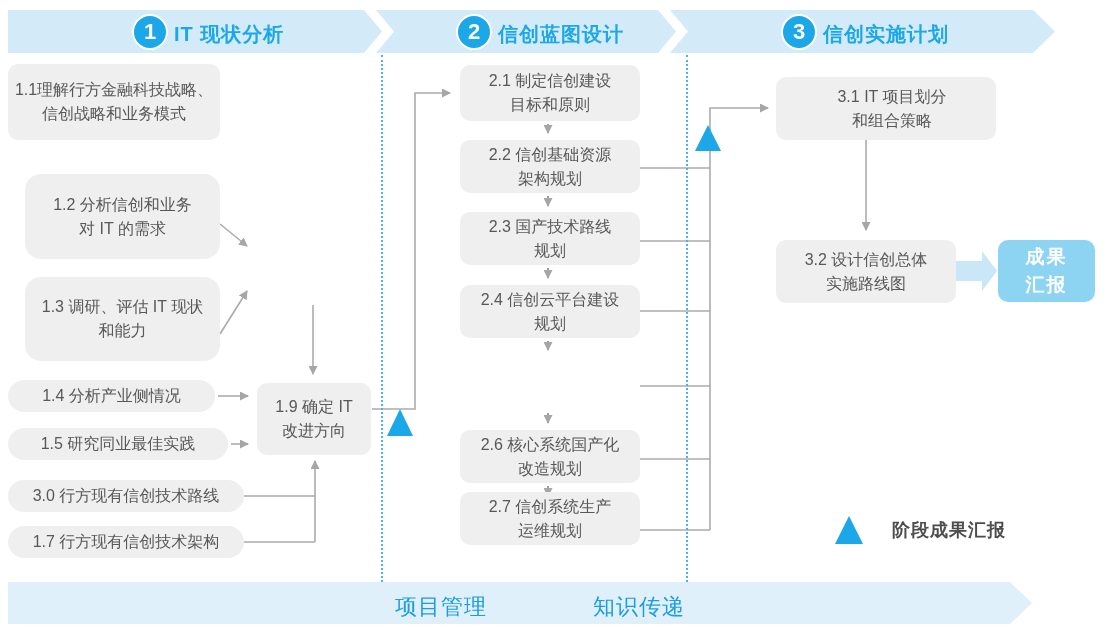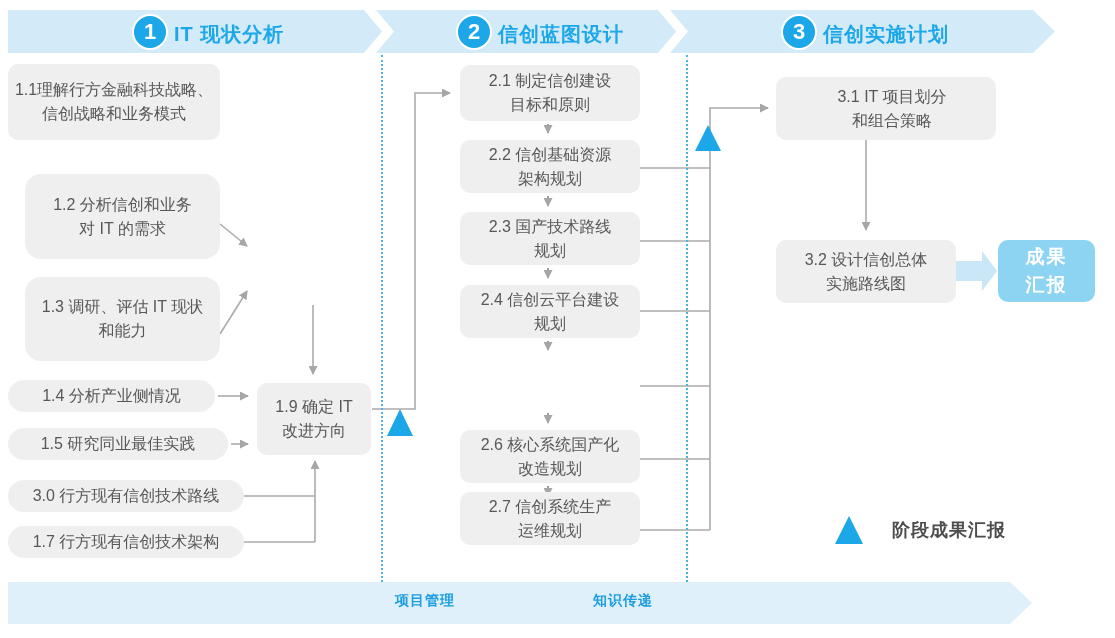--- a/index.html
+++ b/index.html
@@ -38,21 +38,21 @@
   .pill{border-radius:17px;white-space:nowrap;}
   .result-box{
     position:absolute;left:998px;top:240px;width:97px;height:62px;border-radius:10px;
     background:#8dd3f2;color:#fff;font-size:19px;font-weight:bold;letter-spacing:2px;line-height:1.45;
     display:flex;align-items:center;justify-content:center;text-align:center;white-space:pre-line;
   }
   .legend-label{
     position:absolute;left:870px;top:518px;font-size:18px;font-weight:bold;color:#4d4d4d;letter-spacing:1px;white-space:nowrap;margin-left:22px;
   }
   .footer-label{
-    position:absolute;top:592px;font-size:14px;font-weight:bold;color:#1b9de2;letter-spacing:1px;white-space:nowrap;
+    position:absolute;top:592px;font-size:22px;font-weight:normal;color:#1b9de2;letter-spacing:1px;white-space:nowrap;
   }
   .overlay{position:absolute;left:0;top:0;width:1115px;height:638px;pointer-events:none;}
 </style>
 </head>
 <body>
 
 <div class="stage">
 
   <svg class="overlay" viewBox="0 0 1115 638">
     <defs>

